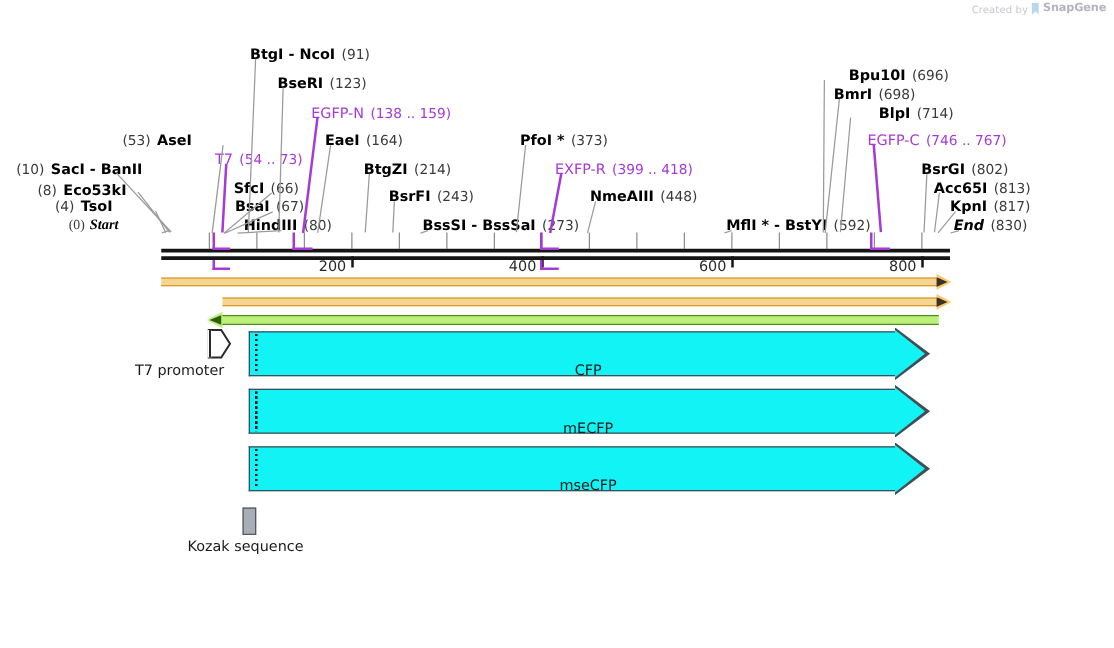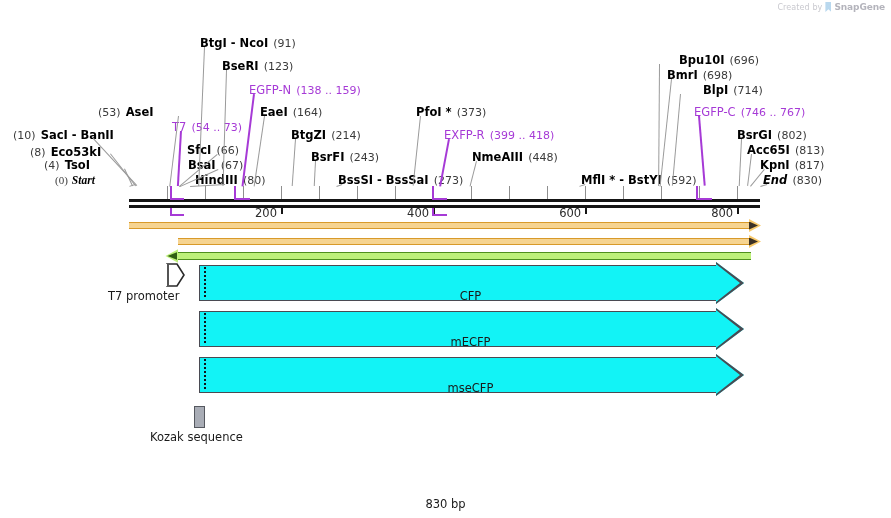--- a/index.html
+++ b/index.html
@@ -299,14 +299,13 @@
   <svg class="t7arrow" style="left:164px;top:262px;" width="22" height="26" viewBox="0 0 22 26">
     <path d="M3 2 L13 2 L20 13 L13 24 L3 24 L3 2 Z" fill="#ffffff" stroke="#2a2a2a" stroke-width="1.6"></path>
     <rect x="2" y="2" width="3" height="22" fill="#ffffff"></rect>
     <path d="M4 2 L4 24" stroke="#2a2a2a" stroke-width="1.6"></path>
   </svg>
   <div class="t7label" style="left:108px;top:289px;">T7 promoter</div>
 
   <div class="kozak-box" style="left:194px;top:406px;width:11px;height:22px;"></div>
   <div class="kozak-label" style="left:150px;top:430px;">Kozak sequence</div>
 
-  <div class="subtitle" style="top:497px;">830 bp</div>
 </div>
 
 </body></html>

